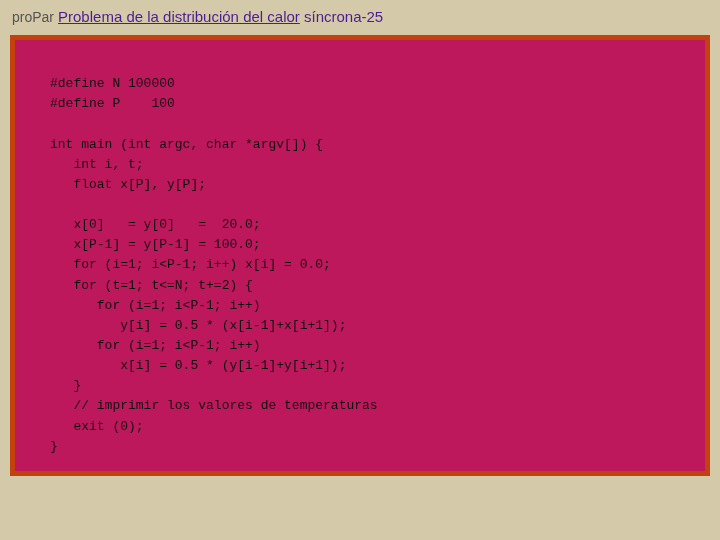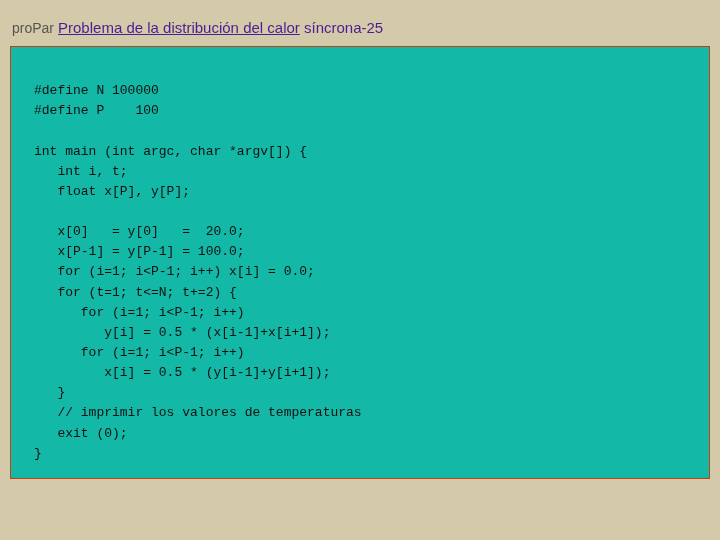--- a/index.html
+++ b/index.html
@@ -12,21 +12,21 @@
       width: 720px;
       height: 540px;
       background-color: #d4c9a8;
       font-family: 'Courier New', Courier, monospace;
       overflow: hidden;
     }
 
     .header {
       display: flex;
       align-items: baseline;
-      padding: 19px 12px 6px 12px;
+      padding: 8px 12px 6px 12px;
       font-size: 15px;
       color: #222;
     }
 
     .header-prefix {
       color: #555;
       font-family: Arial, sans-serif;
       font-size: 14px;
       margin-right: 4px;
     }
@@ -37,23 +37,23 @@
       font-size: 15px;
       font-weight: normal;
     }
 
     .header-title .underline {
       text-decoration: underline;
     }
 
     .code-box {
       margin: 4px 10px 10px 10px;
-      background-color: #14b8a6;
-      border: 1px solid #c2410c;
-      padding: 14px 18px 14px 23px;
+      background-color: #be185d;
+      border: 5px solid #c2410c;
+      padding: 14px 18px 14px 35px;
       font-size: 13px;
       line-height: 1.55;
       color: #111;
       white-space: pre;
     }
 
     .code-line {
       display: block;
     }
   </style>

